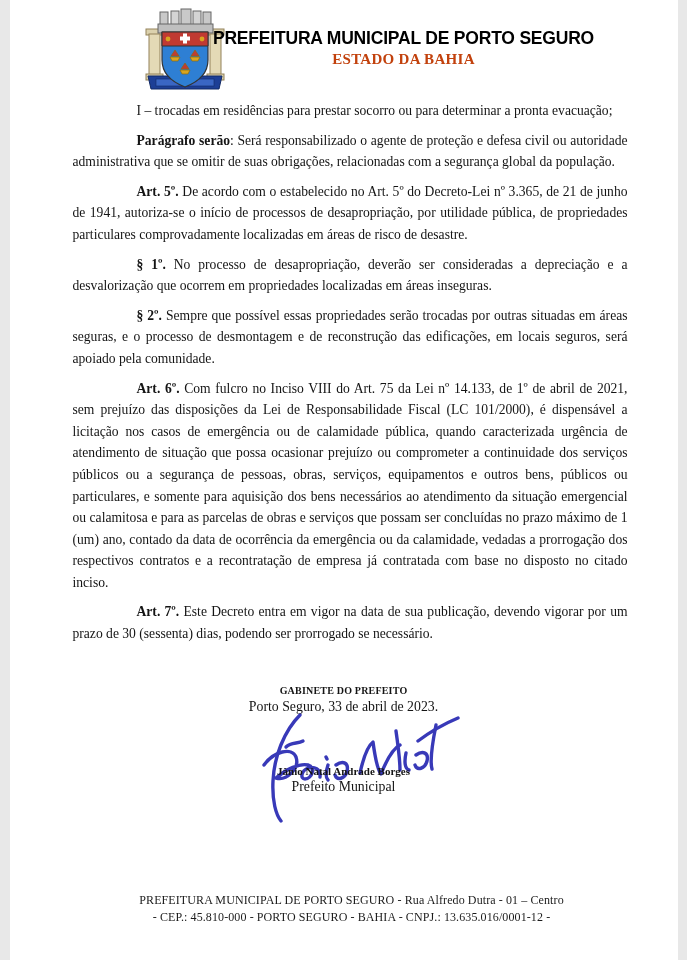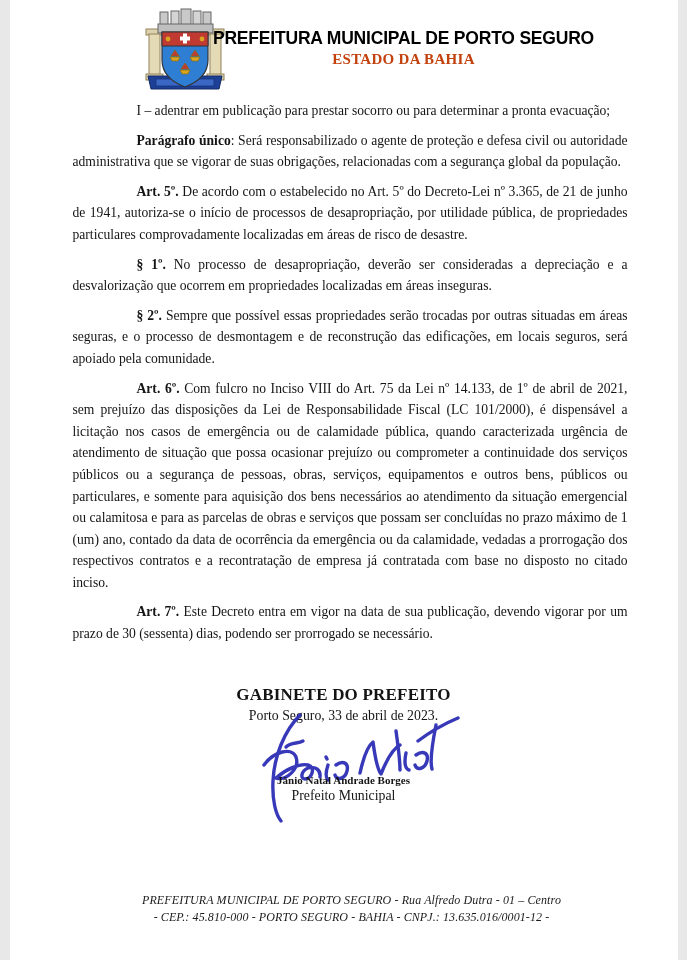--- a/index.html
+++ b/index.html
@@ -23,30 +23,30 @@
   
   .decree-body{
     padding:6px 50px 0 63px;
     text-align:justify;
     font-size:13.6px;line-height:21.6px;
   }
   .para{margin:0 0 8px 0;text-indent:64px;}
   .para b{font-weight:bold;}
   
   .closing{position:relative;text-align:center;margin-top:40px;}
-  .office{font-weight:bold;font-size:17px;letter-spacing:0.2px;}
+  .office{font-weight:bold;font-size:10px;letter-spacing:0.2px;}
   .dateline{font-size:13.8px;margin-top:3px;}
   .sig-block{margin-top:50px;position:relative;z-index:2;}
   .signer-name{font-weight:bold;font-size:11px;}
   .signer-title{font-size:13.8px;margin-top:2px;}
   .signature-svg{position:absolute;left:232px;top:22px;z-index:1;pointer-events:none;}
   
   .page-footer{
     position:absolute;left:16px;right:0;bottom:34px;text-align:center;
-    font-size:12px;line-height:17px;color:#1b1b1b;letter-spacing:0.1px;font-style:italic;
+    font-size:12px;line-height:17px;color:#1b1b1b;letter-spacing:0.1px;
   }
 </style>
 </head>
 <body>
 
 <div class="page">
 
   <header class="letterhead">
     <svg class="crest" viewBox="0 0 82 84" aria-hidden="true">
 
@@ -90,22 +90,22 @@
         </g>
       </g>
     </svg>
     <div class="head-text">
       <div class="head-title">PREFEITURA MUNICIPAL DE PORTO SEGURO</div>
       <div class="head-sub">ESTADO DA BAHIA</div>
     </div>
   </header>
 
   <main class="decree-body">
-    <p class="para"><b></b><span>I – adentrar em publicação para prestar socorro ou para determinar a pronta evacuação;</span></p>
-    <p class="para"><b>Parágrafo único</b><span>: Será responsabilizado o agente de proteção e defesa civil ou autoridade administrativa que se vigorar de suas obrigações, relacionadas com a segurança global da população.</span></p>
+    <p class="para"><b></b><span>I – trocadas em residências para prestar socorro ou para determinar a pronta evacuação;</span></p>
+    <p class="para"><b>Parágrafo serão</b><span>: Será responsabilizado o agente de proteção e defesa civil ou autoridade administrativa que se omitir de suas obrigações, relacionadas com a segurança global da população.</span></p>
     <p class="para"><b>Art. 5º.</b><span> De acordo com o estabelecido no Art. 5º do Decreto-Lei nº 3.365, de 21 de junho de 1941, autoriza-se o início de processos de desapropriação, por utilidade pública, de propriedades particulares comprovadamente localizadas em áreas de risco de desastre.</span></p>
     <p class="para"><b>§ 1º.</b><span> No processo de desapropriação, deverão ser consideradas a depreciação e a desvalorização que ocorrem em propriedades localizadas em áreas inseguras.</span></p>
     <p class="para"><b>§ 2º.</b><span> Sempre que possível essas propriedades serão trocadas por outras situadas em áreas seguras, e o processo de desmontagem e de reconstrução das edificações, em locais seguros, será apoiado pela comunidade.</span></p>
     <p class="para"><b>Art. 6º.</b><span> Com fulcro no Inciso VIII do Art. 75 da Lei nº 14.133, de 1º de abril de 2021, sem prejuízo das disposições da Lei de Responsabilidade Fiscal (LC 101/2000), é dispensável a licitação nos casos de emergência ou de calamidade pública, quando caracterizada urgência de atendimento de situação que possa ocasionar prejuízo ou comprometer a continuidade dos serviços públicos ou a segurança de pessoas, obras, serviços, equipamentos e outros bens, públicos ou particulares, e somente para aquisição dos bens necessários ao atendimento da situação emergencial ou calamitosa e para as parcelas de obras e serviços que possam ser concluídas no prazo máximo de 1 (um) ano, contado da data de ocorrência da emergência ou da calamidade, vedadas a prorrogação dos respectivos contratos e a recontratação de empresa já contratada com base no disposto no citado inciso.</span></p>
     <p class="para"><b>Art. 7º.</b><span> Este Decreto entra em vigor na data de sua publicação, devendo vigorar por um prazo de 30 (sessenta) dias, podendo ser prorrogado se necessário.</span></p>
   </main>
 
   <section class="closing">
     <div class="office">GABINETE DO PREFEITO</div>
     <div class="dateline">Porto Seguro, 33 de abril de 2023.</div>

